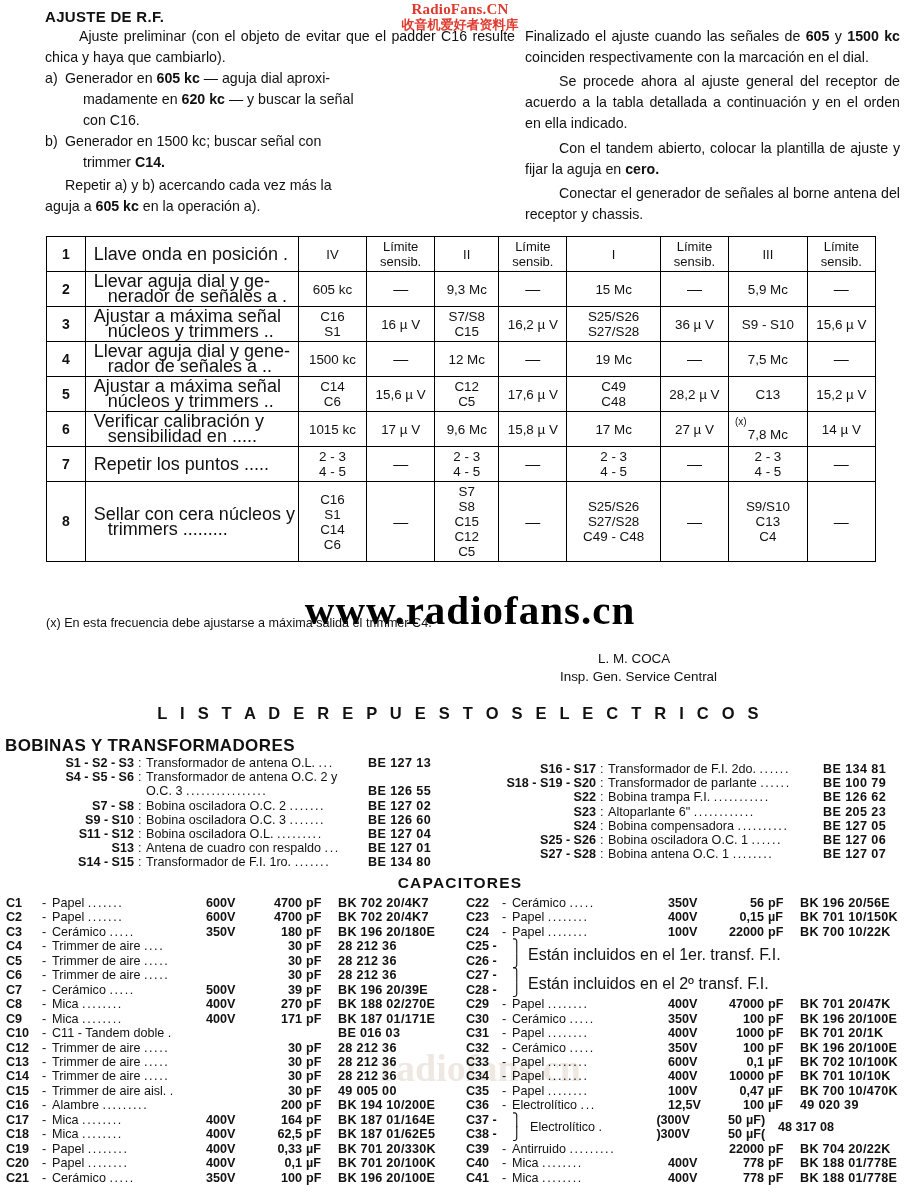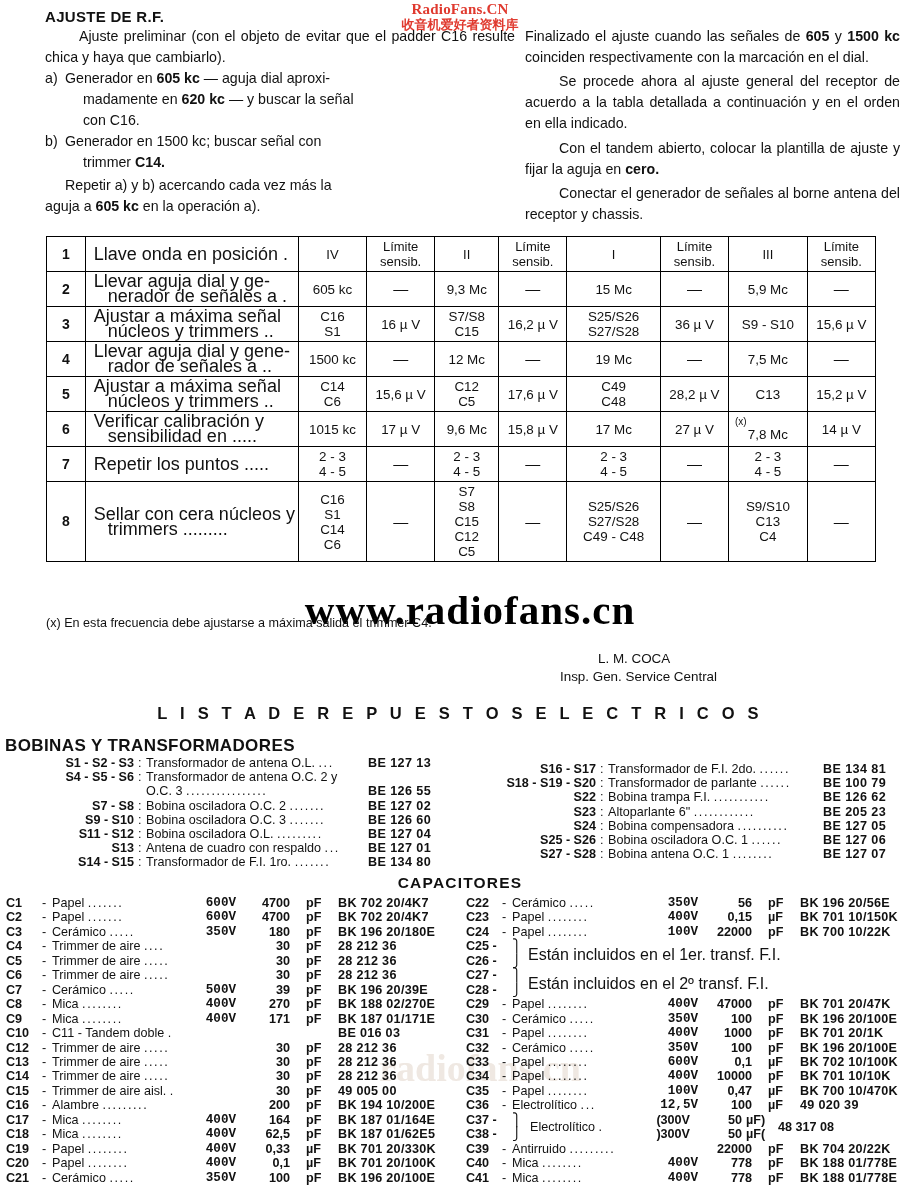--- a/index.html
+++ b/index.html
@@ -102,23 +102,23 @@
   .crow .pn{width:92px;flex:0 0 92px;text-align:left;font-weight:bold;letter-spacing:.4px;}
   .dots{letter-spacing:1.6px;}
 
   
   .cap-left{position:absolute;left:6px;top:896px;width:450px;}
   .cap-right{position:absolute;left:466px;top:896px;width:452px;}
   .prow{display:flex;font-size:12.6px;line-height:14.45px;white-space:nowrap;}
   .prow .ref{width:36px;flex:0 0 36px;font-weight:bold;}
   .prow .dash2{width:10px;flex:0 0 10px;}
   .prow .typ{flex:1;}
-  .prow .volt{width:42px;flex:0 0 42px;text-align:right;font-weight:bold;font-family:Liberation Mono, monospace;}
+  .prow .volt{width:42px;flex:0 0 42px;text-align:left;font-weight:bold;}
   .prow .val{width:54px;flex:0 0 54px;text-align:right;font-weight:bold;}
-  .prow .unit{width:26px;flex:0 0 26px;text-align:left;padding-left:16px;font-weight:bold;}
+  .prow .unit{width:26px;flex:0 0 26px;text-align:left;padding-left:4px;font-weight:bold;}
   .prow .pn{width:118px;flex:0 0 118px;text-align:left;font-weight:bold;padding-left:6px;letter-spacing:.3px;}
   .g2{display:flex;font-size:12.6px;line-height:14.45px;}
 </style>
 </head>
 <body>
 
 <div class="page">
 
   <div class="wm-top">
     <div class="l1">RadioFans.CN</div>

